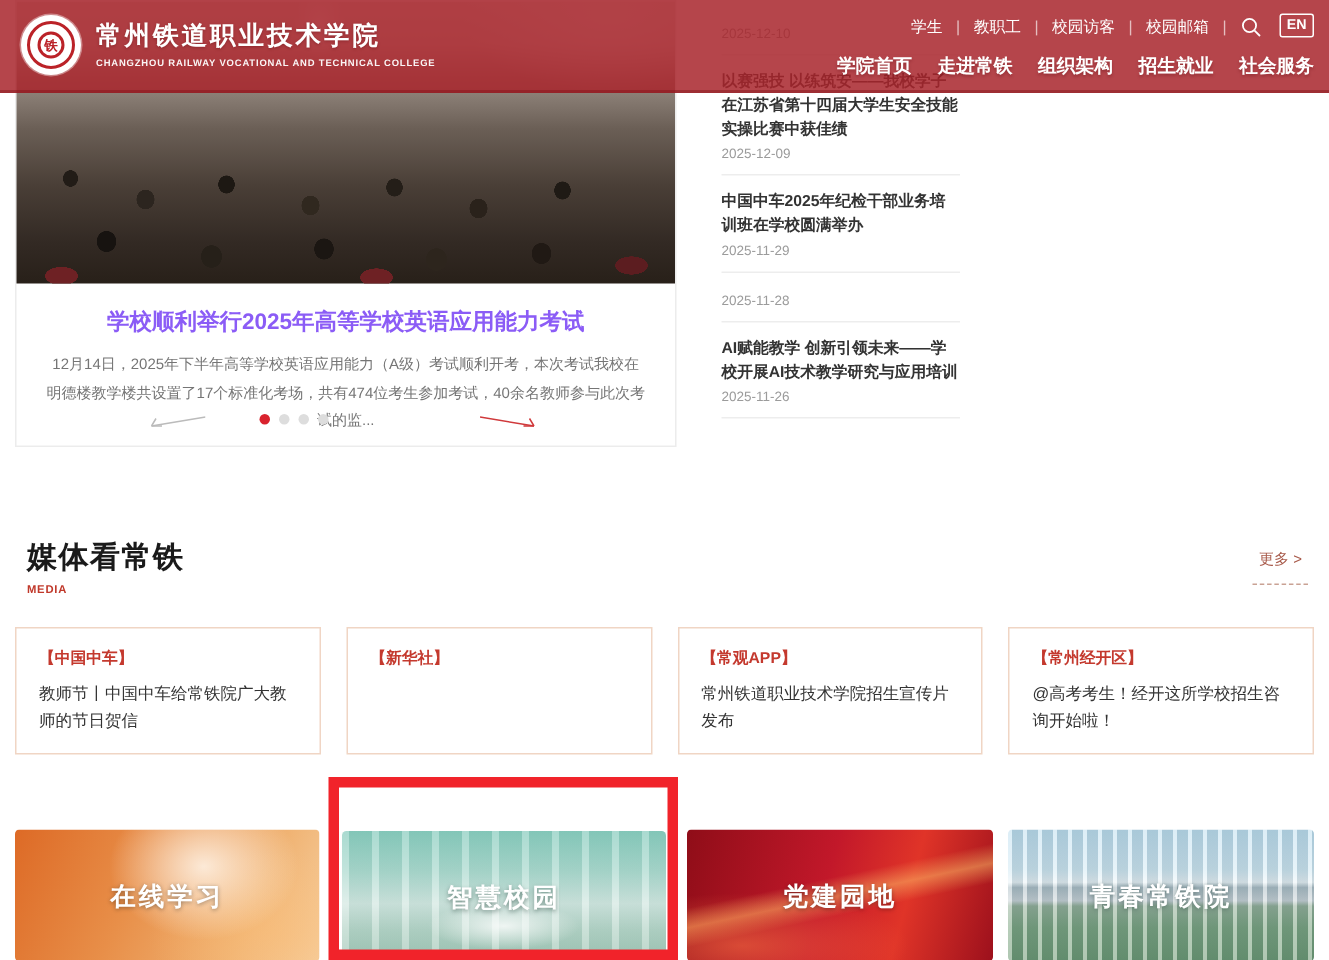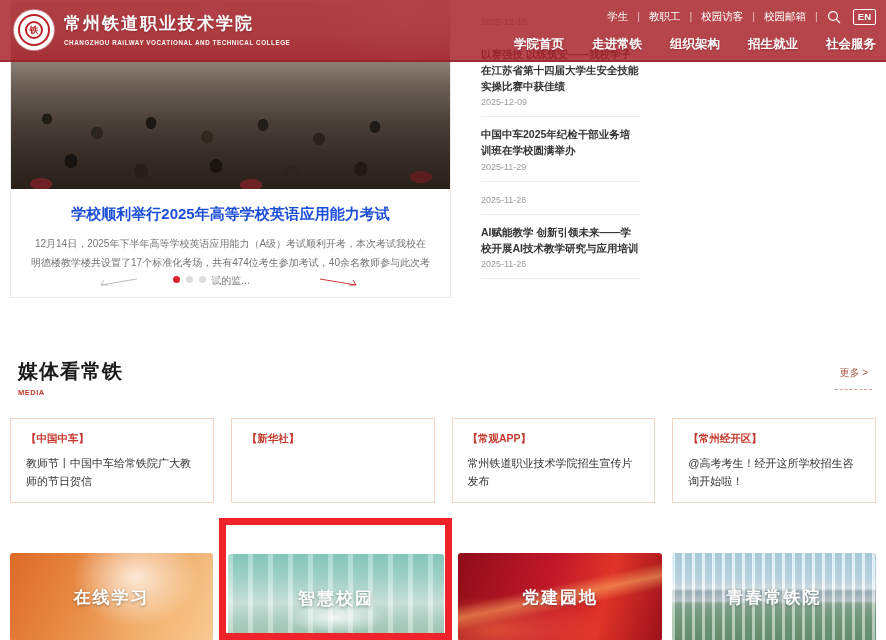--- a/index.html
+++ b/index.html
@@ -26,29 +26,29 @@
   .logo-core {
     width:18px; height:18px; border-radius:50%; border:2px solid #bb2228;
     display:flex; align-items:center; justify-content:center;
     color:#bb2228; font-size:9px; font-weight:bold; line-height:1;
   }
   .school-names { position:absolute; left:64px; top:12px; }
   .school-name { font-size:17px; font-weight:bold; letter-spacing:2px; text-shadow:0 1px 2px rgba(90,10,14,.4); }
   .school-name-en { font-size:6.3px; letter-spacing:.55px; margin-top:4px; opacity:.95; font-weight:bold; }
 
   .header-right { position:absolute; right:10px; top:9px; text-align:right; }
-  .util-row { display:flex; justify-content:flex-end; align-items:center; font-size:10.5px; }
+  .util-row { display:flex; justify-content:flex-end; align-items:flex-end; font-size:10.5px; }
   .util-link { cursor:pointer; white-space:nowrap; }
   .util-link::after { content:"|"; margin:0 9px; opacity:.65; font-weight:400; display:inline-block; }
   .search-btn { cursor:pointer; display:inline-flex; align-items:center; margin-right:12px; }
   .lang-btn {
     display:inline-block; border:1px solid #fff; border-radius:2px;
     font-size:9.5px; font-weight:bold; padding:2px 4px; cursor:pointer; line-height:1;
   }
-  .nav-row { display:flex; justify-content:flex-end; gap:28px; margin-top:11px; font-size:12.5px; font-weight:bold; }
+  .nav-row { display:flex; justify-content:flex-end; gap:17px; margin-top:11px; font-size:12.5px; font-weight:bold; }
   .nav-item { cursor:pointer; white-space:nowrap; text-shadow:0 1px 2px rgba(90,10,14,.35); }
 
   
   .carousel-card {
     position:absolute; left:10px; top:0; width:441px; height:298px;
     background:#fff; border:1px solid #ececec; z-index:5;
   }
   .slide-img {
     position:relative; width:100%; height:188px; overflow:hidden; cursor:pointer;
     background:
@@ -65,21 +65,21 @@
       radial-gradient(14px 15px at 130px 170px, #262019 49%, transparent 51%),
       radial-gradient(13px 14px at 205px 165px, #1b1612 49%, transparent 51%),
       radial-gradient(14px 15px at 280px 172px, #2d251d 49%, transparent 51%),
       radial-gradient(13px 14px at 350px 168px, #201914 49%, transparent 51%),
       radial-gradient(18px 10px at 410px 176px, #5c1d20 60%, transparent 61%),
       radial-gradient(18px 10px at 30px 183px, #6e2124 60%, transparent 61%),
       radial-gradient(18px 10px at 240px 184px, #6e2124 60%, transparent 61%),
       linear-gradient(180deg,#d8d3cc 0%,#c9c2ba 15%,#978b82 28%,#6b5f56 45%,#4a3f37 65%,#332a24 85%,#282019 100%);
   }
   .caption { padding-top:16px; position:relative; height:110px; }
-  .caption-title { text-align:center; font-size:15px; font-weight:bold; color:#1d4ed8; cursor:pointer; }
+  .caption-title { text-align:center; font-size:15px; font-weight:bold; color:#8b5cf6; cursor:pointer; }
   .caption-desc {
     width:400px; margin:11px auto 0; font-size:10px; color:#757575;
     line-height:1.85; text-align:center;
   }
   .carousel-controls { position:absolute; left:0; right:0; bottom:9px; height:16px; }
   .dots { position:absolute; left:50%; top:4px; transform:translateX(-58px); display:flex; gap:6px; }
   .dot { width:7px; height:7px; border-radius:50%; background:#ddd; cursor:pointer; }
   .dot.active { background:#d9232e; }
   .arrow { position:absolute; top:2px; cursor:pointer; }
   .arrow-prev { left:88px; }

